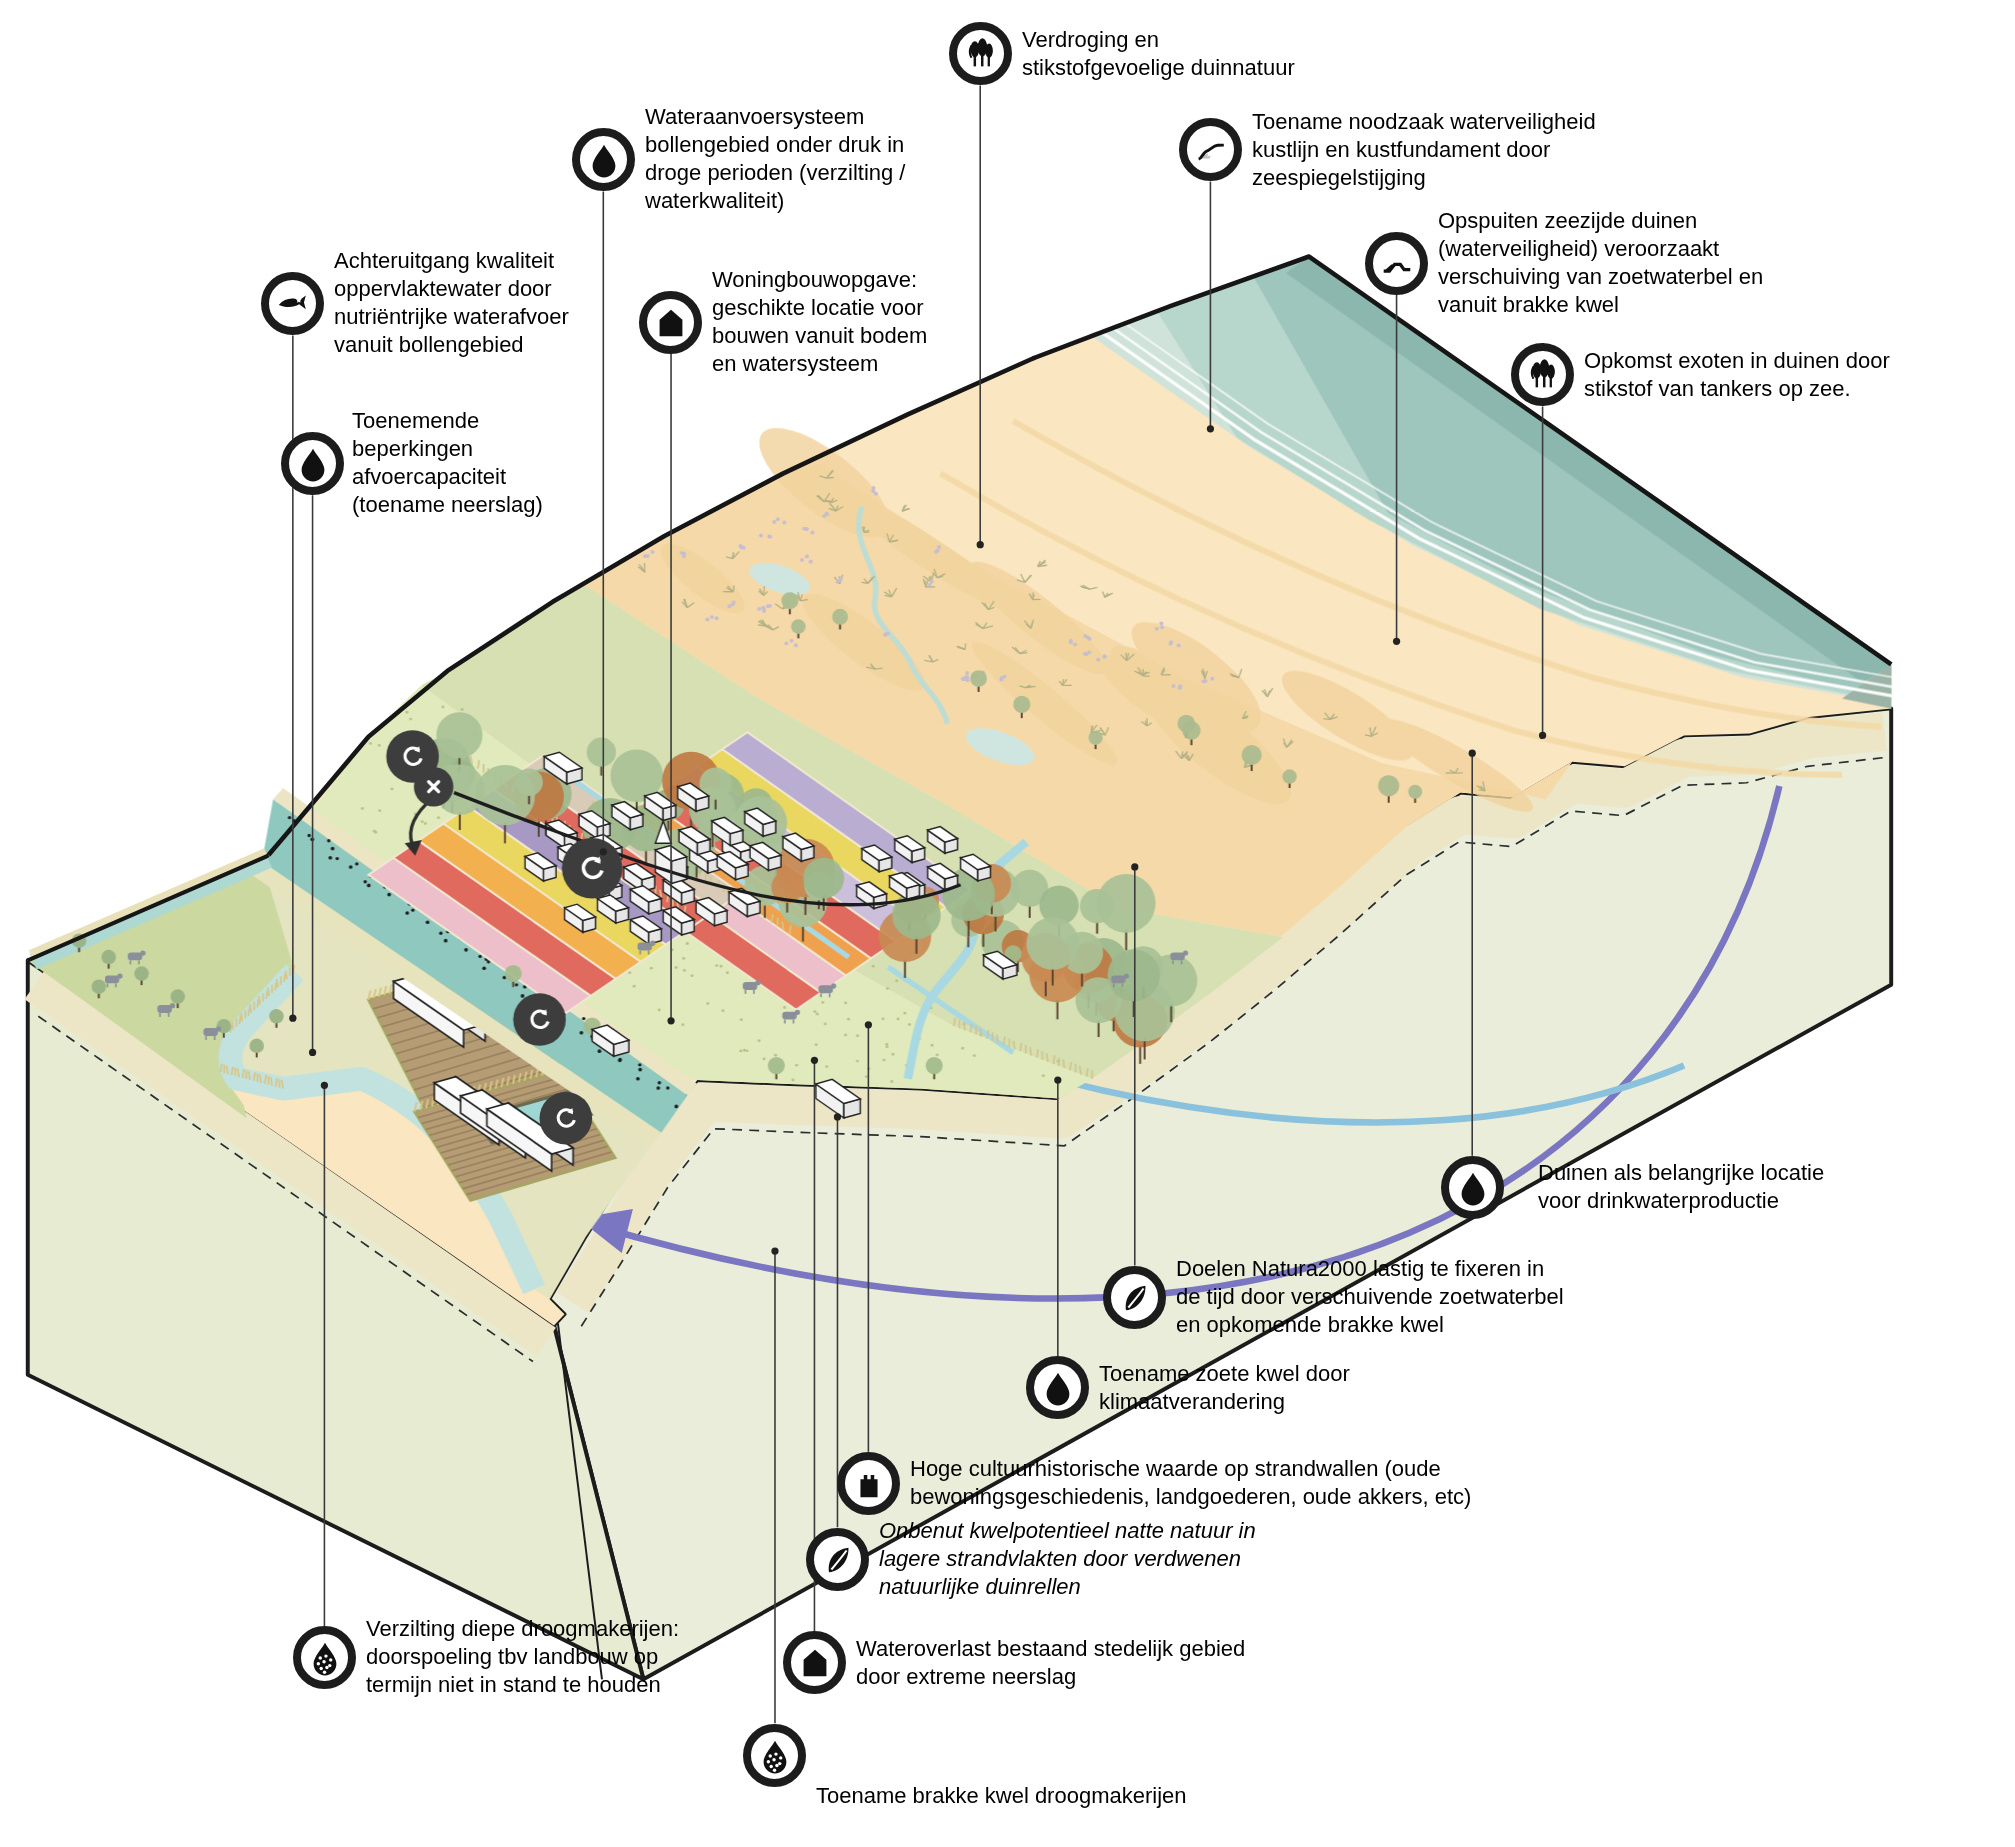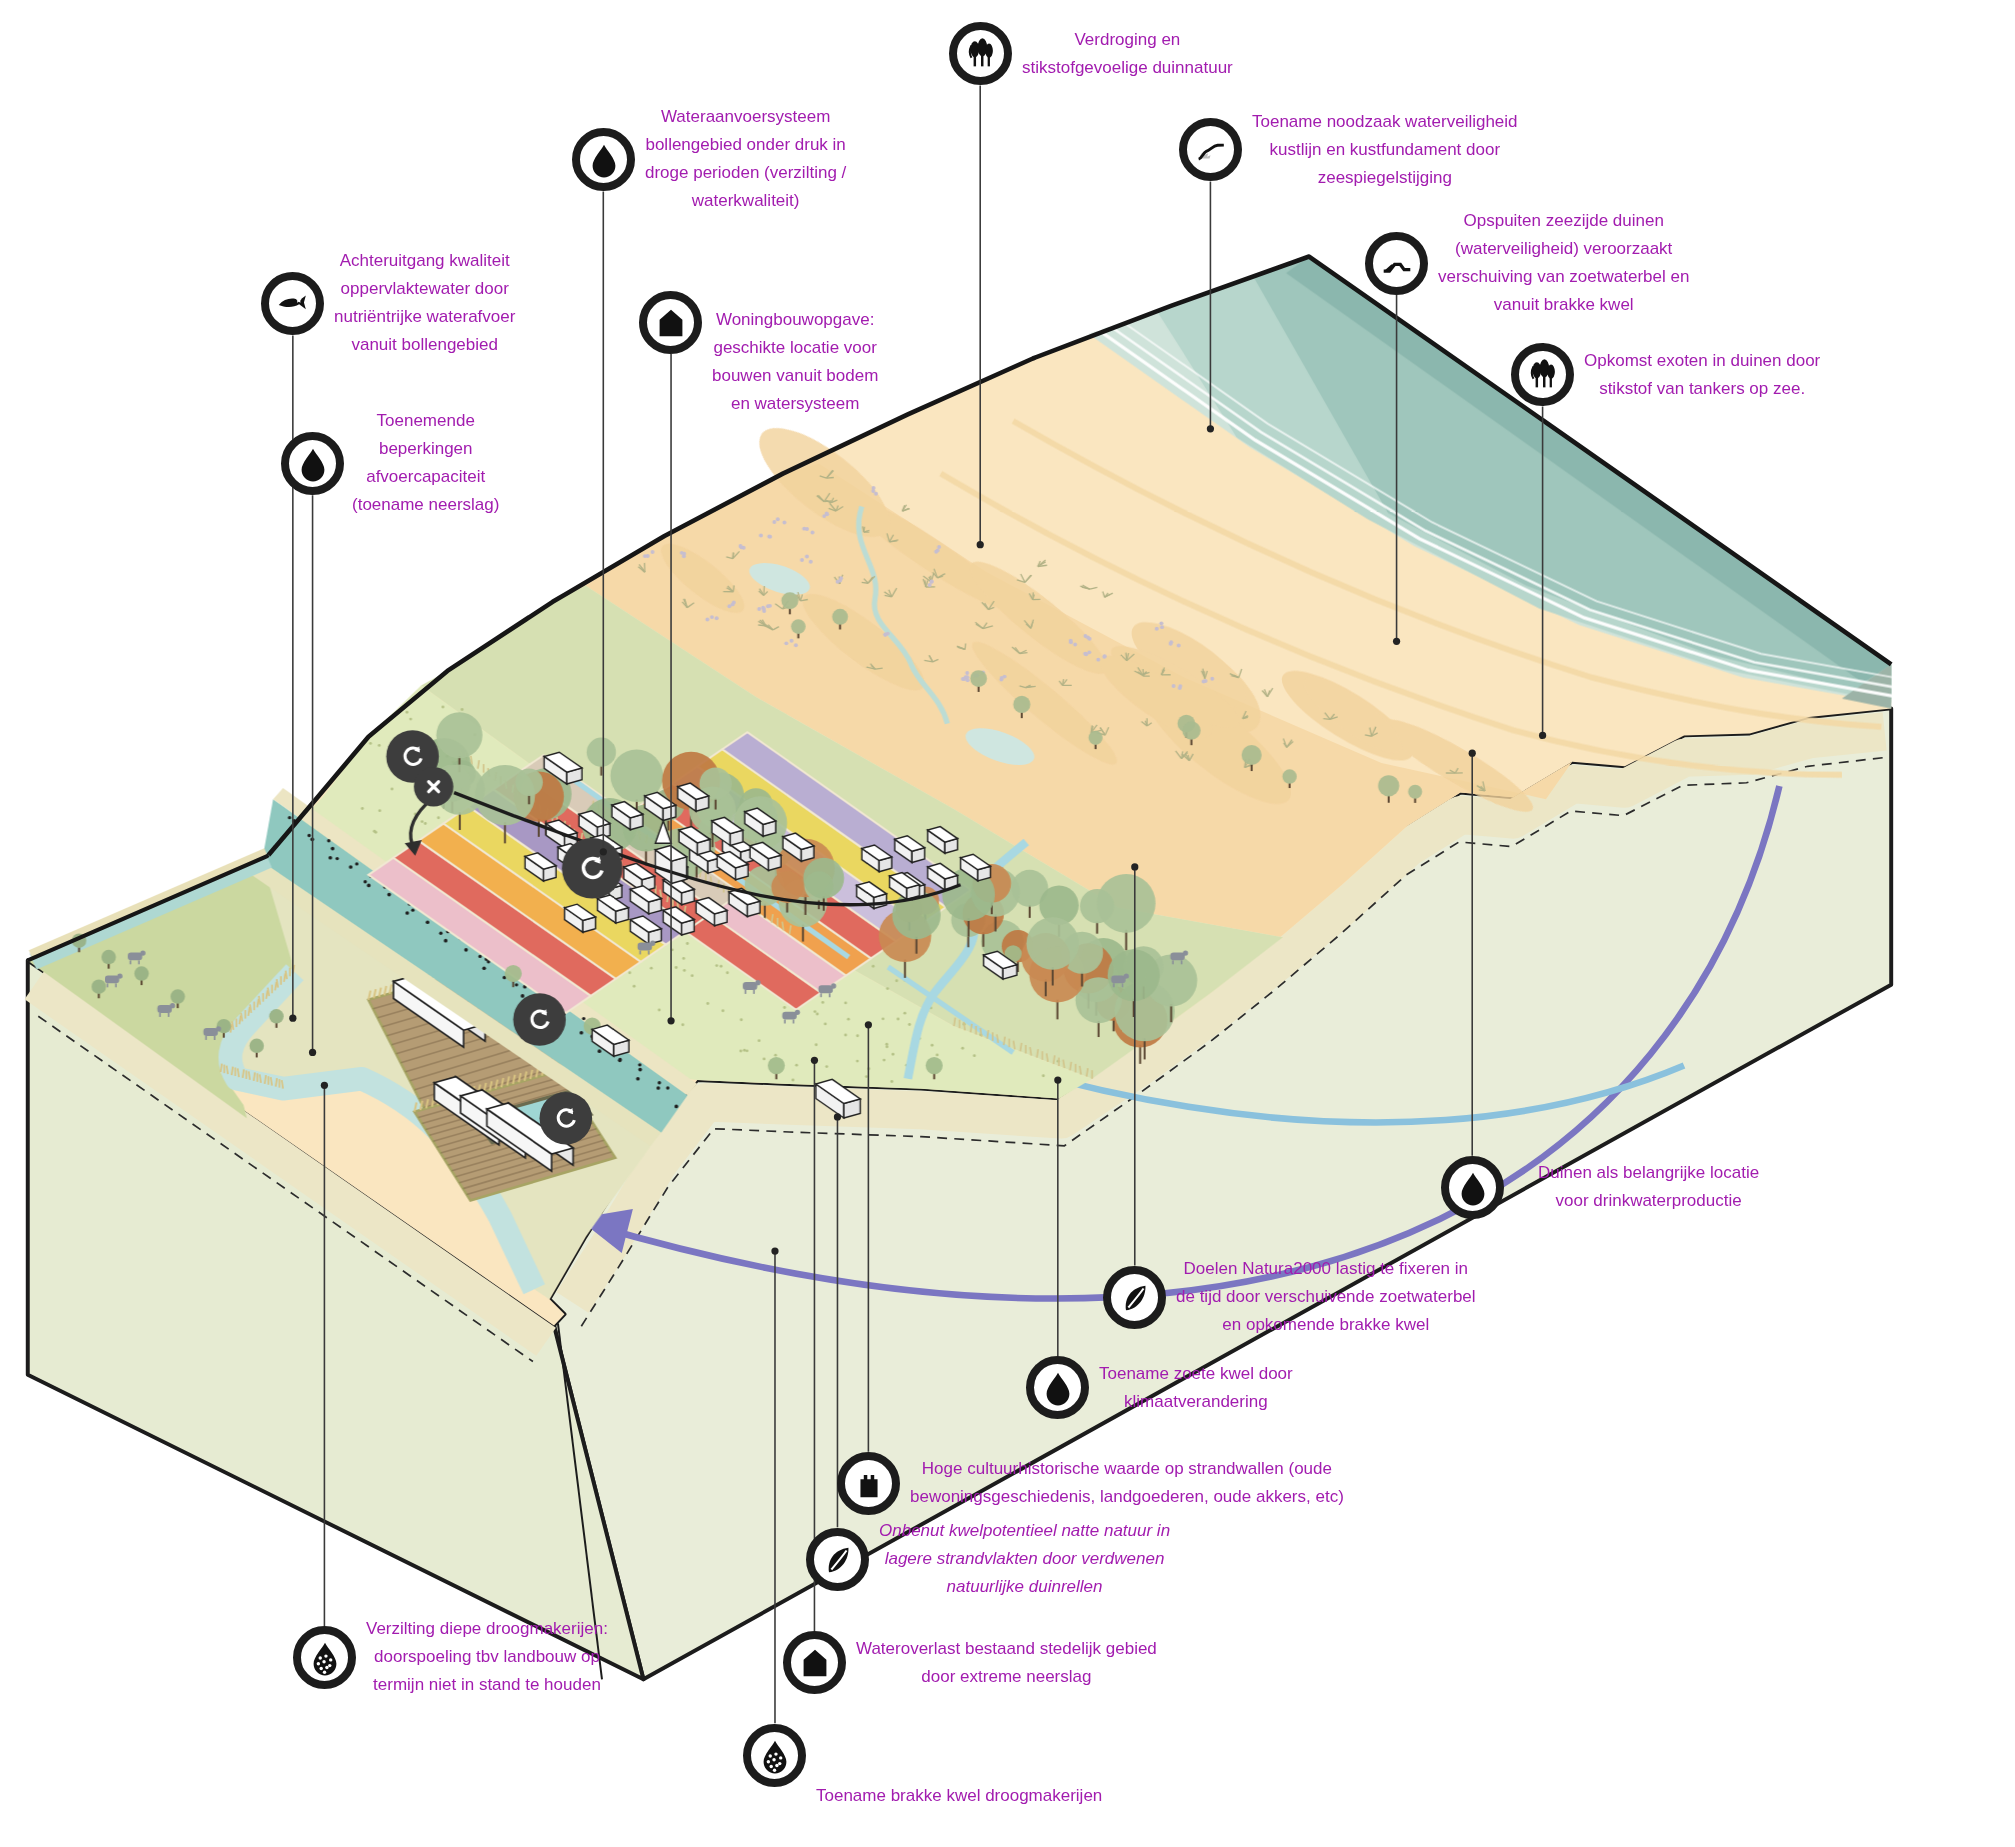--- a/index.html
+++ b/index.html
@@ -1,19 +1,19 @@
 <!DOCTYPE html>
 <html style="font-size:10.5px"><head>
 <meta charset="utf-8">
 <style>
   html,body{margin:0;padding:0;background:#fff;}
   #stage{position:relative;width:2015px;height:1847px;overflow:hidden;background:#fff;
          font-family:"Liberation Sans",sans-serif;}
   #scene{position:absolute;left:0;top:0;}
-  .callout{position:absolute;color:#a21caf;font-size:17px;line-height:28px;white-space:pre;text-align:center;}
+  .callout{position:absolute;color:#000000;font-size:22px;line-height:28px;white-space:pre;}
   .cicon{position:absolute;box-sizing:border-box;border-radius:50%;background:#fff;border:8.6px solid #1c1c1c;
          display:flex;align-items:center;justify-content:center;}
 </style>
 </head>
 <body>
 <div id="stage">
 <svg id="scene" width="2015" height="1847" viewBox="0 0 3063 2808" xmlns="http://www.w3.org/2000/svg">
 
   <g>
 
@@ -1401,21 +1401,21 @@
       </div>
       <div class="callout" style="left: 334px; top: 247px;">Achteruitgang kwaliteit
 oppervlaktewater door
 nutriëntrijke waterafvoer
 vanuit bollengebied</div>
       <div class="cicon" style="left: 639px; top: 291px; width: 63px; height: 63px;">
         <svg width="38" height="38" viewBox="0 0 40 40" fill="#111">
           <path d="M20 6 L32 16.5 V34 H8 V16.5 Z"></path>
         </svg>
       </div>
-      <div class="callout" style="left: 712px; top: 266px; margin-top: 40px;">Woningbouwopgave:
+      <div class="callout" style="left: 712px; top: 266px;">Woningbouwopgave:
 geschikte locatie voor
 bouwen vanuit bodem
 en watersysteem</div>
       <div class="cicon" style="left: 281px; top: 432px; width: 63px; height: 63px;">
         <svg width="38" height="38" viewBox="0 0 40 40" fill="#111">
           <path d="M20 4 C17 10 8 19 8 26 a12 12.5 0 0 0 24 0 C32 19 23 10 20 4 Z"></path>
         </svg>
       </div>
       <div class="callout" style="left: 352px; top: 407px;">Toenemende
 beperkingen

